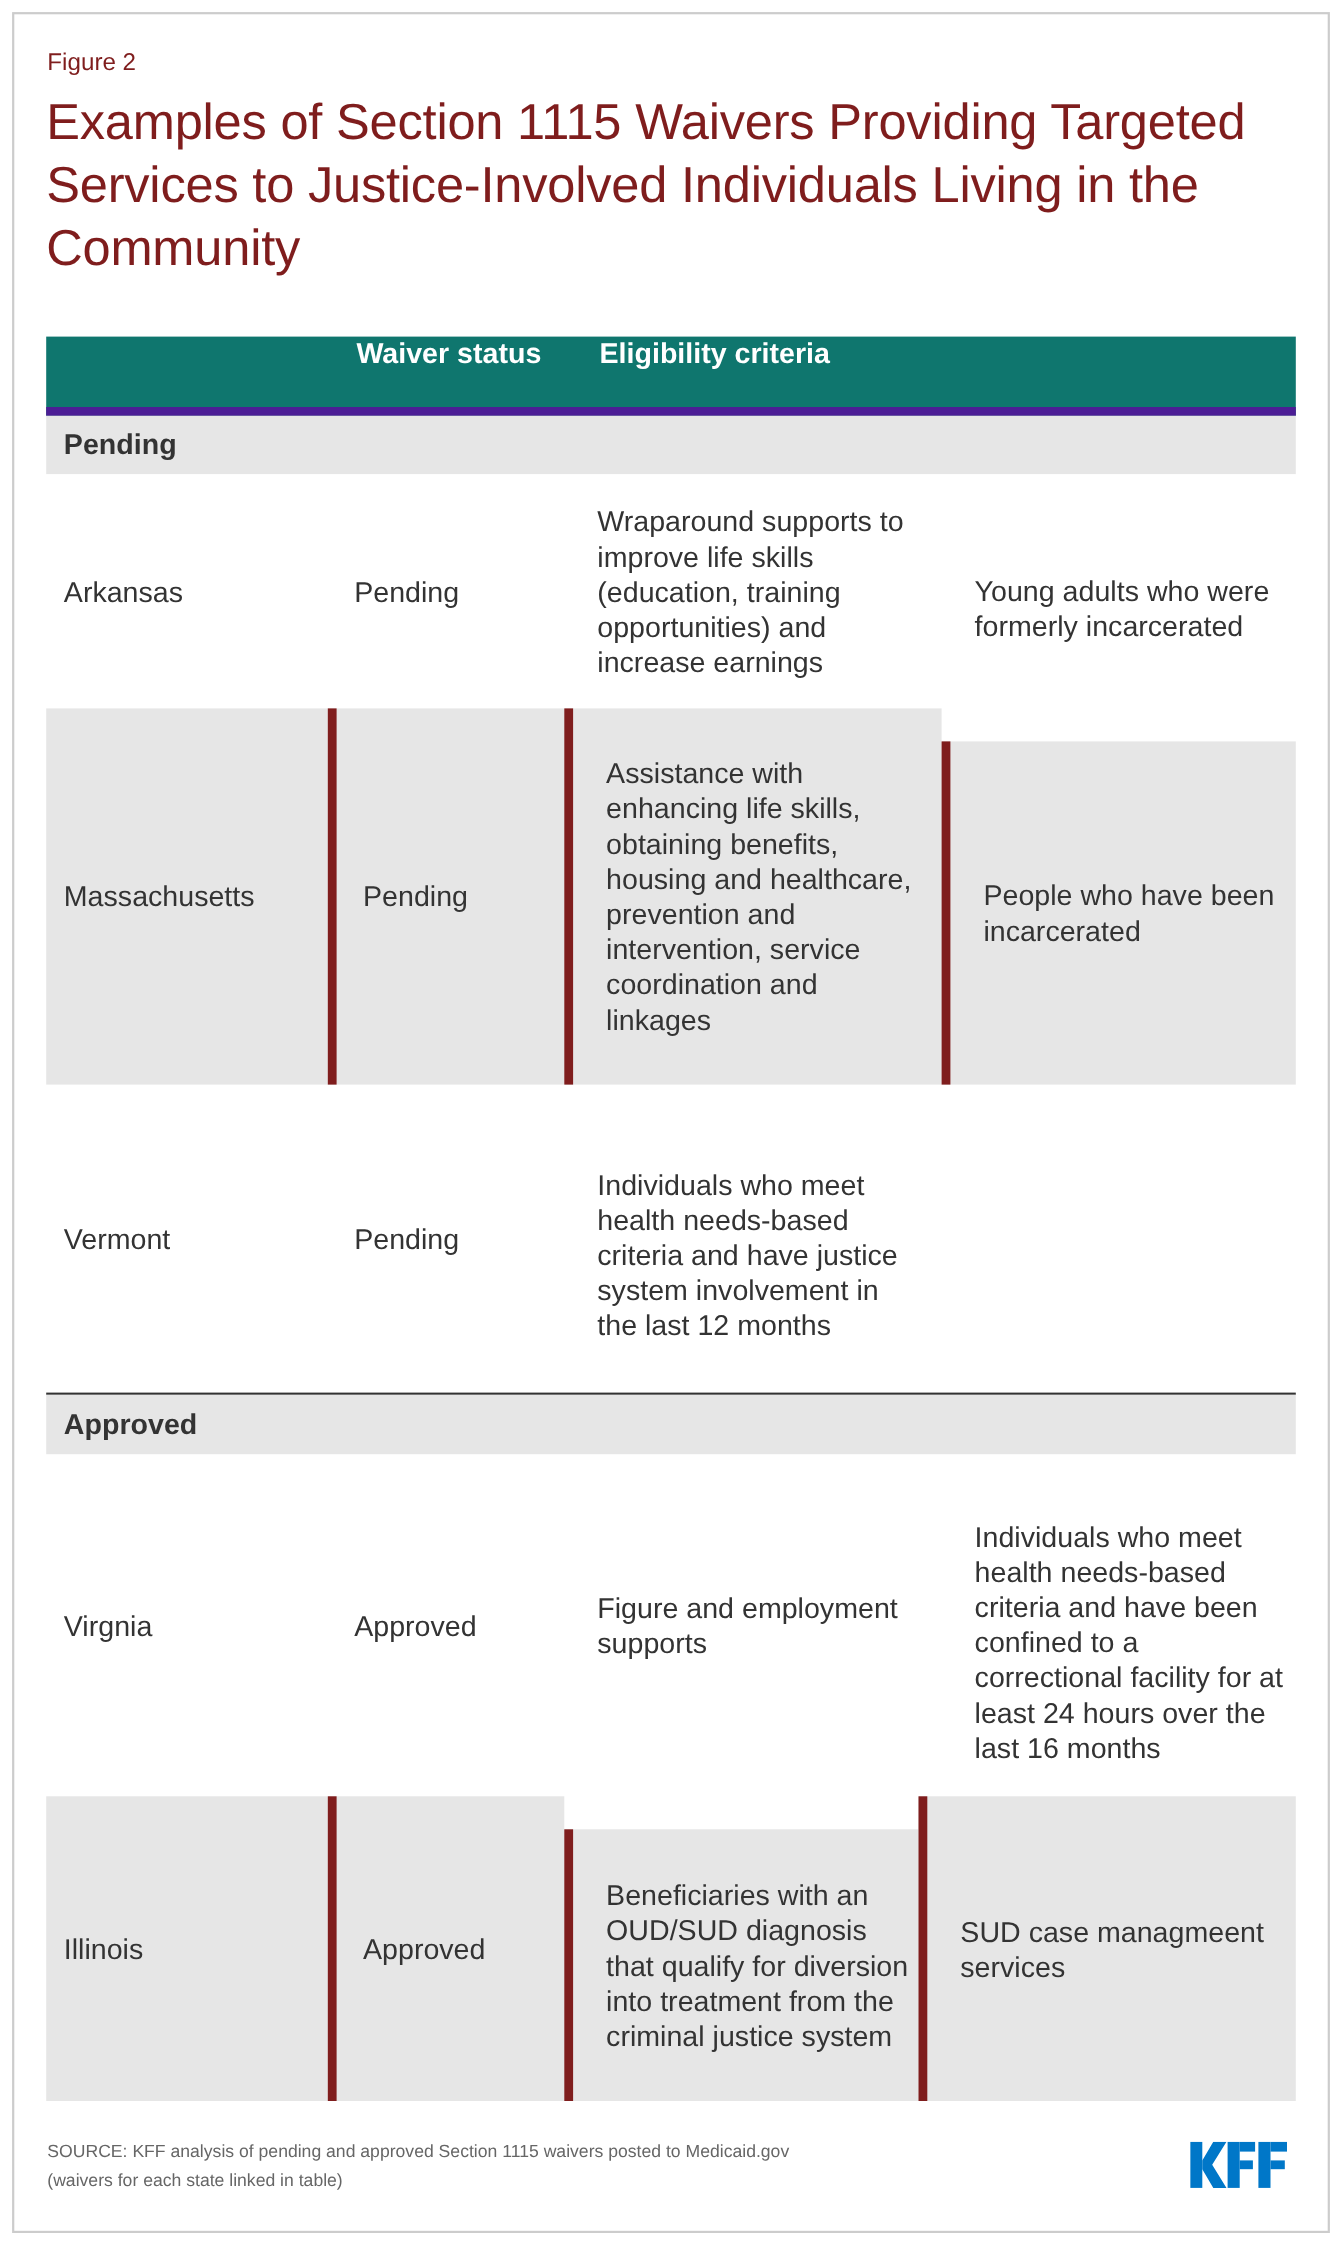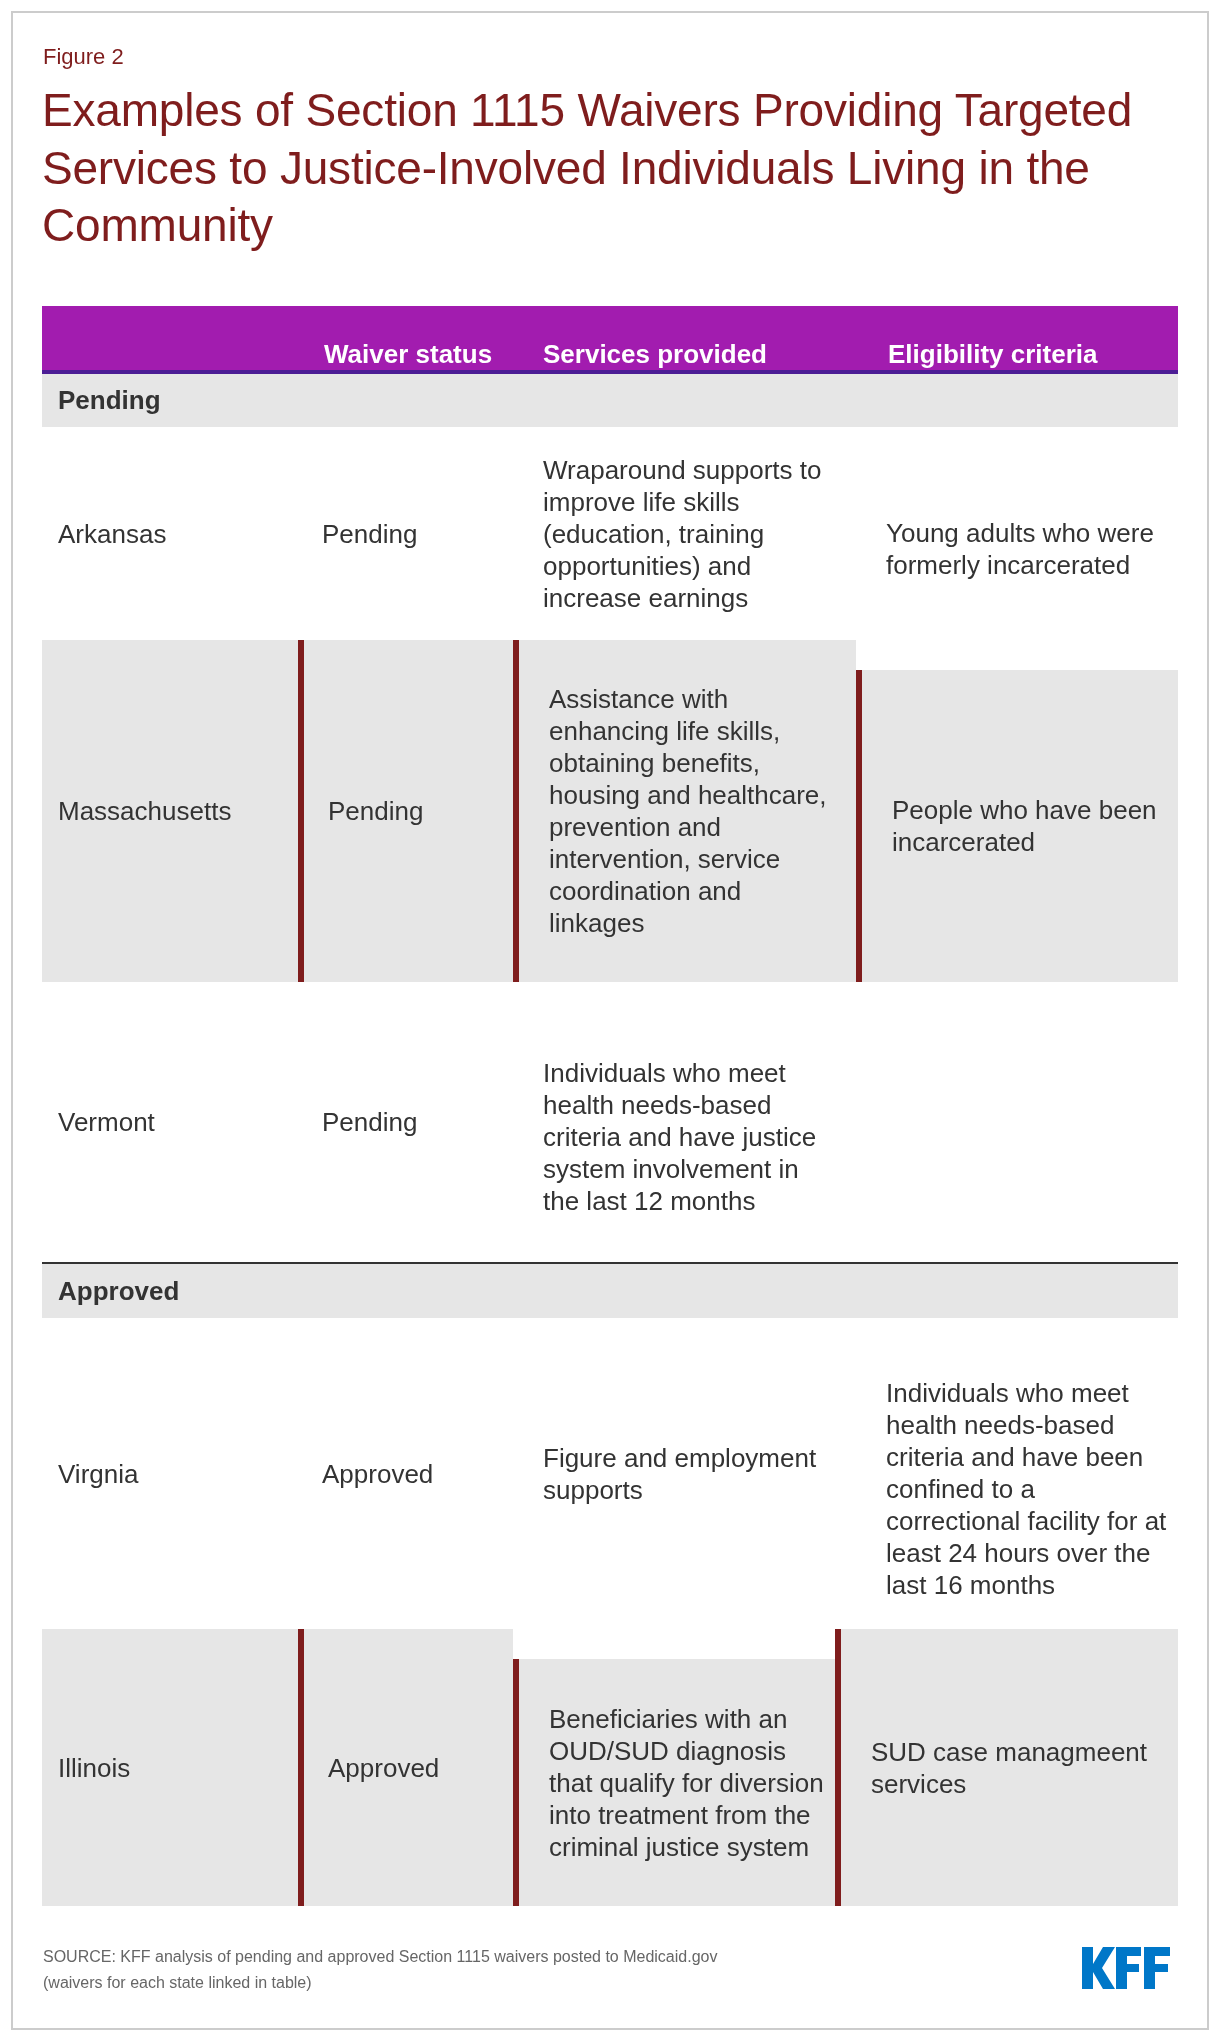--- a/index.html
+++ b/index.html
@@ -1,27 +1,27 @@
 <!DOCTYPE html>
 <html><head>
 <meta charset="utf-8">
 <style>
   html, body { margin:0; padding:0; background:#ffffff; }
   body { width:1220px; height:2040px; position:relative; font-family:"Liberation Sans", sans-serif; color:#333333; overflow:hidden; }
   .frame { position:absolute; left:11px; top:11px; width:1194px; height:2015px; border:2px solid #cccccc; background:#fff; }
   .fig-label { position:absolute; left:43px; top:44px; font-size:22px; color:#7f1d1d; line-height:26px; }
   .title { position:absolute; left:42px; top:82px; width:1130px; font-size:46px; line-height:57.5px; color:#7f1d1d; letter-spacing:-0.2px; }
   .table { position:absolute; left:42px; top:306px; width:1136px; }
-  .thead { height:64px; background:#a21caf; border-bottom:4px solid #4c1d95; display:flex; align-items:flex-end; }
+  .thead { height:64px; background:#0f766e; border-bottom:8px solid #4c1d95; display:flex; align-items:flex-start; }
   .th { color:#fff; font-weight:bold; font-size:26px; box-sizing:border-box; }
   .c1 { width:256px; } .c2 { width:215px; } .c3 { width:343px; } .c4 { width:322px; }
   .section { height:53px; background:#e6e6e6; display:flex; align-items:center; font-weight:bold; font-size:26px; padding-left:16px; box-sizing:border-box; }
   .row { display:flex; align-items:stretch; }
   .row.shaded .cell { background:#e6e6e6; }
-  .row.shaded .cell + .cell { border-left:6px solid #7f1d1d; }
+  .row.shaded .cell + .cell { border-left:8px solid #7f1d1d; }
   .row.bottom-rule { border-bottom:2px solid #333; }
   .cell { box-sizing:border-box; display:flex; align-items:center; font-size:26px; line-height:32px; padding:12px 16px 12px 12px; }
   .cell.c1 { padding-left:16px; }
   .cell.c2 { padding-left:24px; }
   .cell.c3 { padding-left:30px; padding-right:16px; }
   .cell.c4 { padding-left:30px; padding-right:8px;margin-top:30px; }
   .th.c2 { padding-left:26px; } .th.c3 { padding-left:30px; } .th.c4 { padding-left:32px; }
   .source { position:absolute; left:43px; top:1944px; font-size:16px; line-height:26px; color:#666; }
   .logo { position:absolute; left:1082px; top:1947px; width:88px; height:42px; }
 </style>
@@ -30,21 +30,20 @@
 
 <div class="frame"></div>
 
 <div class="fig-label">Figure 2</div>
 <div class="title">Examples of Section 1115 Waivers Providing Targeted Services to Justice-Involved Individuals Living in the Community</div>
 
 <div class="table">
   <div class="thead">
     <div class="th c1"></div>
     <div class="th c2">Waiver status</div>
-    <div class="th c3">Services provided</div>
     <div class="th c4">Eligibility criteria</div>
   </div>
 
   <div class="section">Pending</div>
 
   <div class="row" style="height:213px">
     <div class="cell c1">Arkansas</div>
     <div class="cell c2">Pending</div>
     <div class="cell c3">Wraparound supports to improve life skills (education, training opportunities) and increase earnings</div>
     <div class="cell c4">Young adults who were formerly incarcerated</div>

